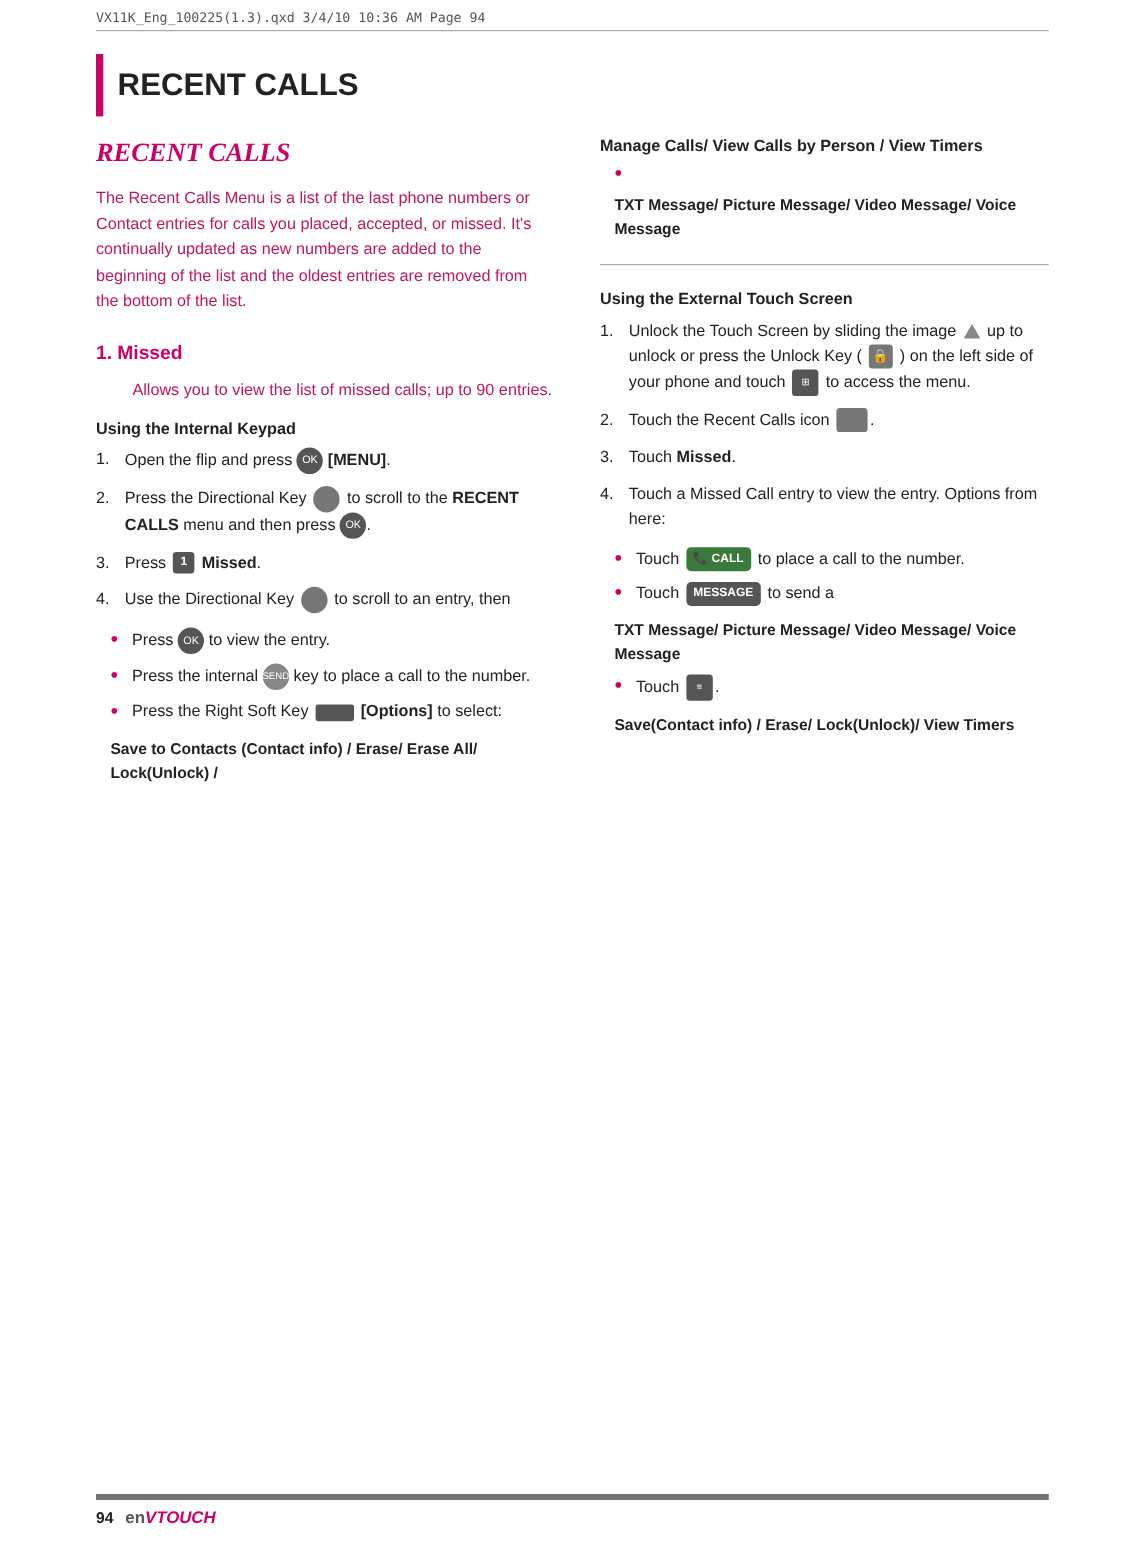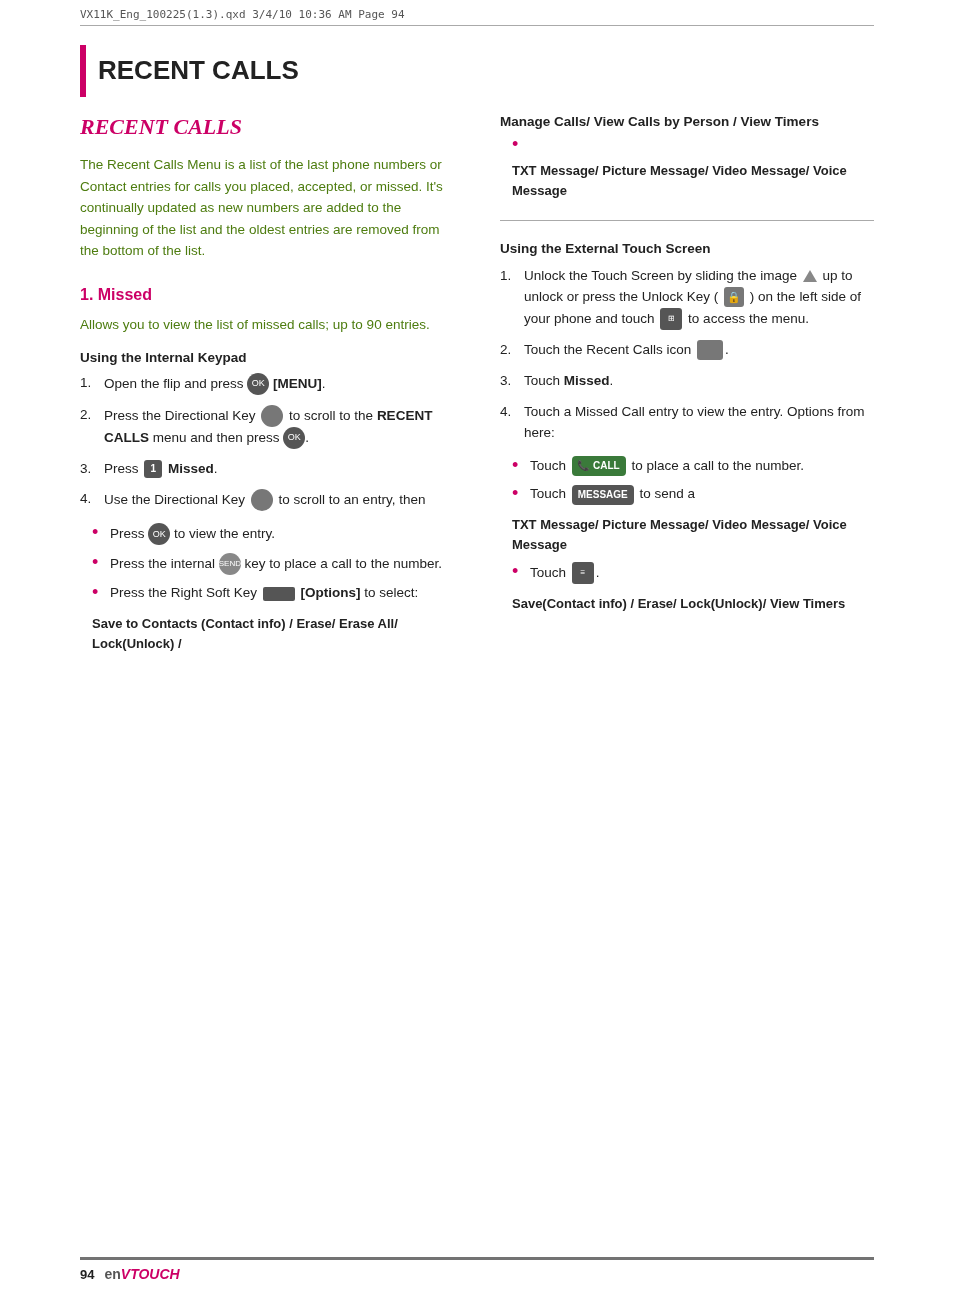--- a/index.html
+++ b/index.html
@@ -79,21 +79,21 @@
       font-style: italic;
       font-weight: bold;
       color: #cc0066;
       margin-bottom: 14px;
       font-family: Georgia, serif;
     }
 
     .intro-text {
       font-size: 13.5px;
       line-height: 1.6;
-      color: #4d7c0f;
+      color: #be185d;
       margin-bottom: 24px;
     }
 
     .section-heading {
       font-size: 16px;
       font-weight: bold;
       color: #cc0066;
       margin-bottom: 10px;
       margin-top: 24px;
     }
@@ -257,27 +257,27 @@
     }
 
     .divider-line {
       border: none;
       border-top: 1px solid #aaa;
       margin: 20px 0;
     }
 
     .page-footer {
       position: absolute;
-      bottom: 10px;
+      bottom: 20px;
       left: 80px;
       right: 80px;
       display: flex;
       align-items: center;
       gap: 10px;
-      border-top: 3px solid #737373;
+      border-top: 5px solid #737373;
       padding-top: 6px;
     }
 
     .footer-page-num {
       font-size: 13px;
       font-weight: bold;
       color: #222;
     }
 
     .footer-brand {
@@ -358,21 +358,21 @@
   <div class="two-col">
 
     <div class="col-left">
 
       <div class="section-italic-title">RECENT CALLS</div>
 
       <p class="intro-text">The Recent Calls Menu is a list of the last phone numbers or Contact entries for calls you placed, accepted, or missed. It's continually updated as new numbers are added to the beginning of the list and the oldest entries are removed from the bottom of the list.</p>
 
       <div class="section-heading">1. Missed</div>
 
-      <p class="intro-text" style="margin-bottom:14px;">Allows you to view the list of missed calls; up to 90 entries.</p>
+      <p class="intro-text" style="margin-bottom:14px;text-align:right;">Allows you to view the list of missed calls; up to 90 entries.</p>
 
       <div class="sub-heading-bold">Using the Internal Keypad</div>
 
       <ol class="numbered-list">
         <li>
           <span class="num">1.</span>
           <span class="li-content">
             Open the flip and press
             <span class="key-ok">OK</span>
             <strong>[MENU]</strong>.

